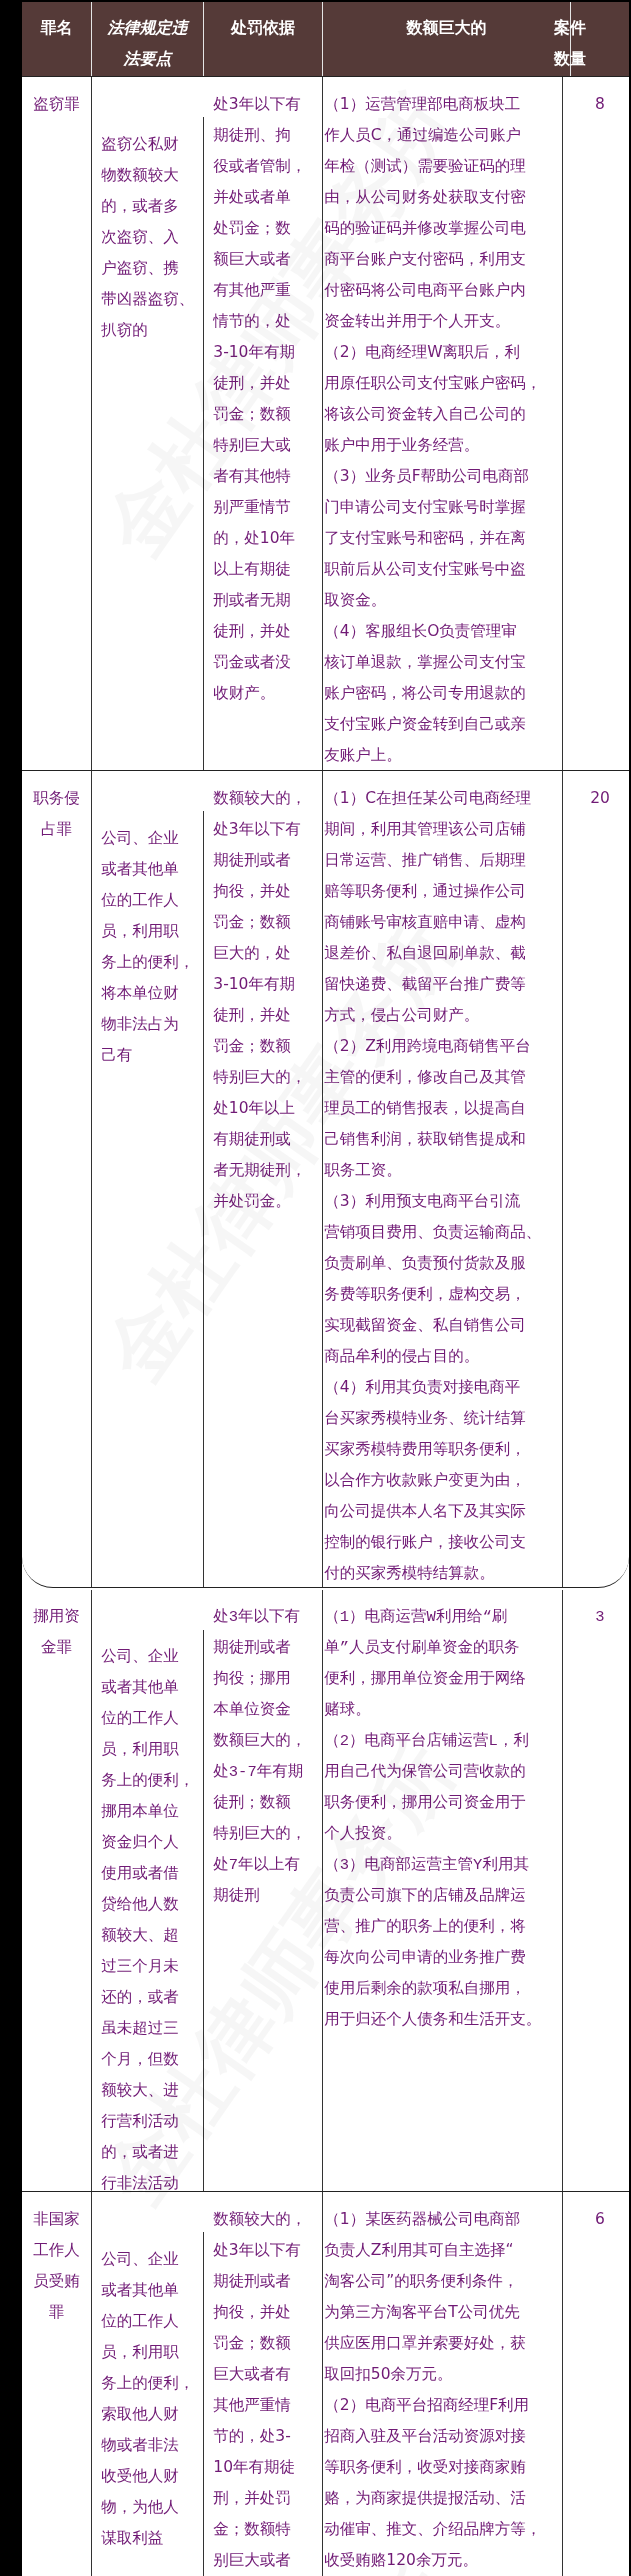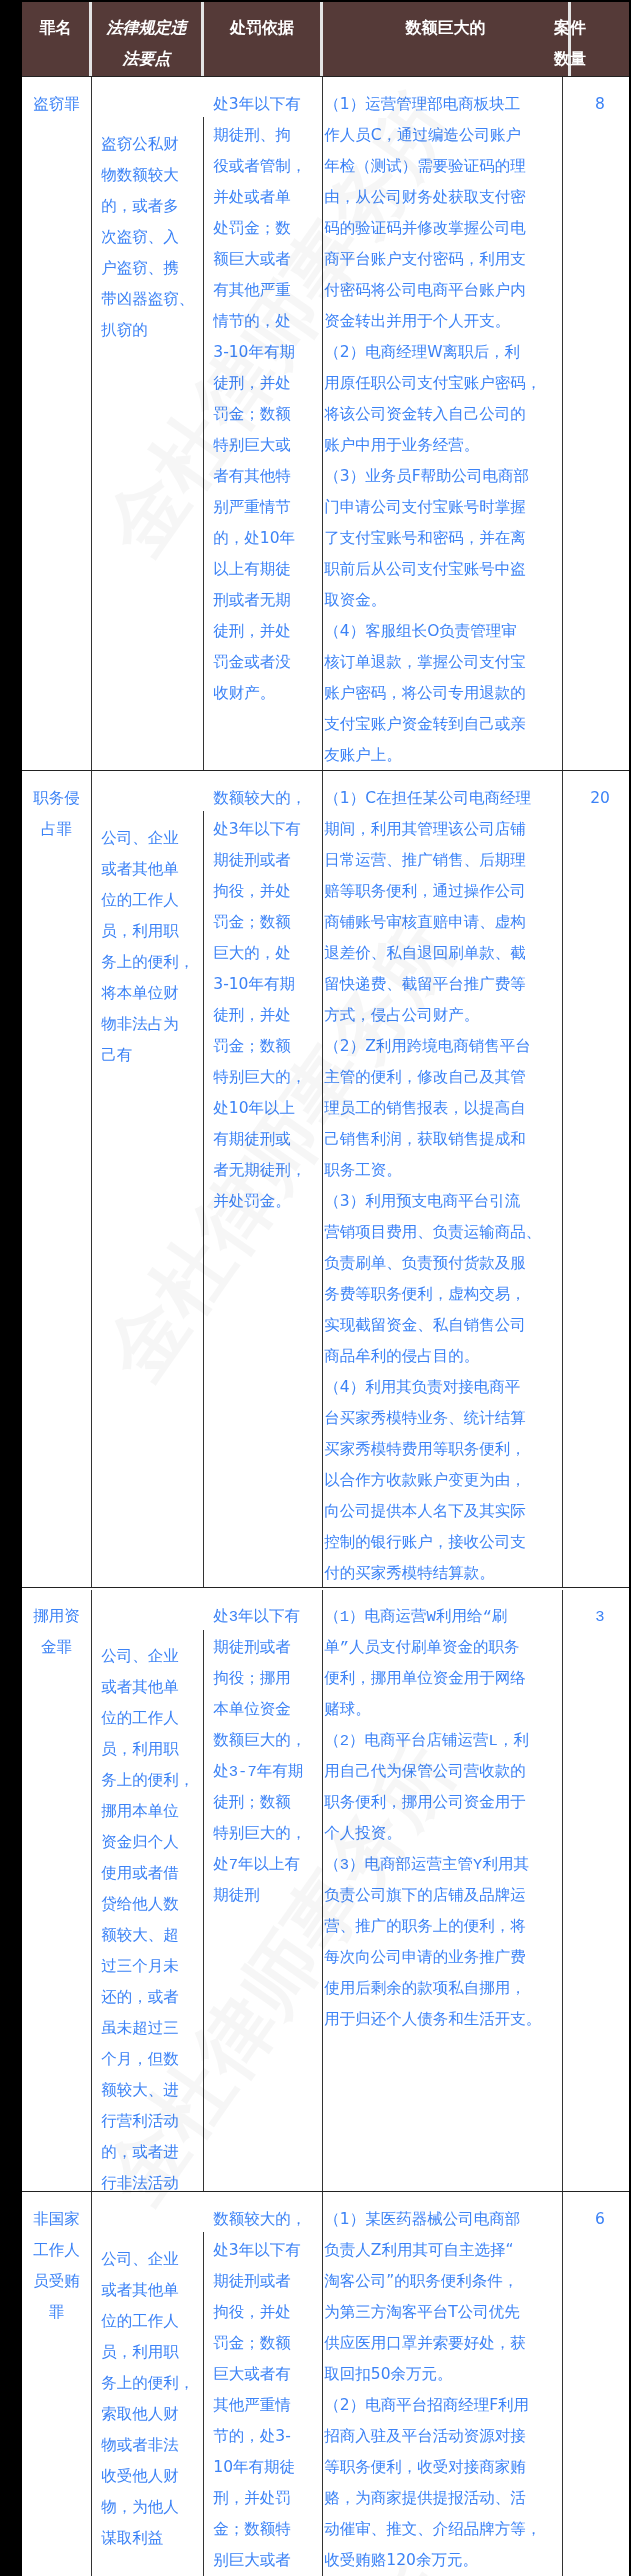--- a/index.html
+++ b/index.html
@@ -1,23 +1,23 @@
 <!DOCTYPE html>
 <html style="font-size:8.2px"><head>
 <meta charset="utf-8">
 <style>
   html, body { margin:0; padding:0; background:#000; }
   body { width:631px; height:3769px; position:relative; overflow:hidden;
          font-family: "DejaVu Sans", "Liberation Sans", sans-serif; }
   .table { position:absolute; left:22px; top:1.5px; width:607px; height:3763px; background:#fff; }
   .hdr { position:absolute; left:0; top:0; width:607px; height:75px; background:#553a38; border-bottom:1px solid #222; box-sizing:border-box; }
   .hcell { position:absolute; top:0; height:74px; color:#fff; font-weight:bold; font-size:16px; line-height:31px;
-           text-align:center; white-space:pre-line; padding-top:10.3px; box-sizing:border-box; border-right:3px solid #e5e5e5; }
+           text-align:center; white-space:pre-line; padding-top:10.3px; box-sizing:border-box; border-right:1px solid #e5e5e5; }
   .row { position:absolute; left:0; width:607px; border-bottom:1.5px solid #222; box-sizing:border-box; }
-  .cell { position:absolute; top:0; bottom:0; color:#3b82f6; font-size:15.5px; line-height:31px; white-space:pre-line;
+  .cell { position:absolute; top:0; bottom:0; color:#701a75; font-size:15.5px; line-height:31px; white-space:pre-line;
           padding-top:12.4px; box-sizing:border-box; border-right:1px solid #333; overflow:hidden; }
   .c1 { left:0; width:70px; text-align:center; }
   .c2 { left:70px; width:112px; padding-left:9.3px;margin-top:40px; }
   .c3 { left:182px; width:119px; padding-left:9.3px; }
   .c4 { left:293px; width:248px; padding-left:9.3px; padding-right:4.1px; }
   .c5 { left:549px; width:58px; text-align:center; border-right:none; }
   .watermark { position:absolute; color:rgba(0,0,0,0.035); font-size:77px; font-weight:bold; white-space:nowrap;
                transform:rotate(-55deg); transform-origin:left top; pointer-events:none; }
 </style>
 </head>
@@ -82,21 +82,21 @@
 职前后从公司支付宝账号中盗
 取资金。
   （4）客服组长O负责管理审
 核订单退款，掌握公司支付宝
 账户密码，将公司专用退款的
 支付宝账户资金转到自己或亲
 友账户上。</div>
     <div class="cell c5">8</div>
   </div>
 
-  <div class="row" style="top:769px;height:817px;">
+  <div class="row" style="top:769px;height:817px;border-radius:31px;">
     <div class="cell c1">职务侵
 占罪</div>
     <div class="cell c2">公司、企业
 或者其他单
 位的工作人
 员，利用职
 务上的便利，
 将本单位财
 物非法占为
 己有</div>

